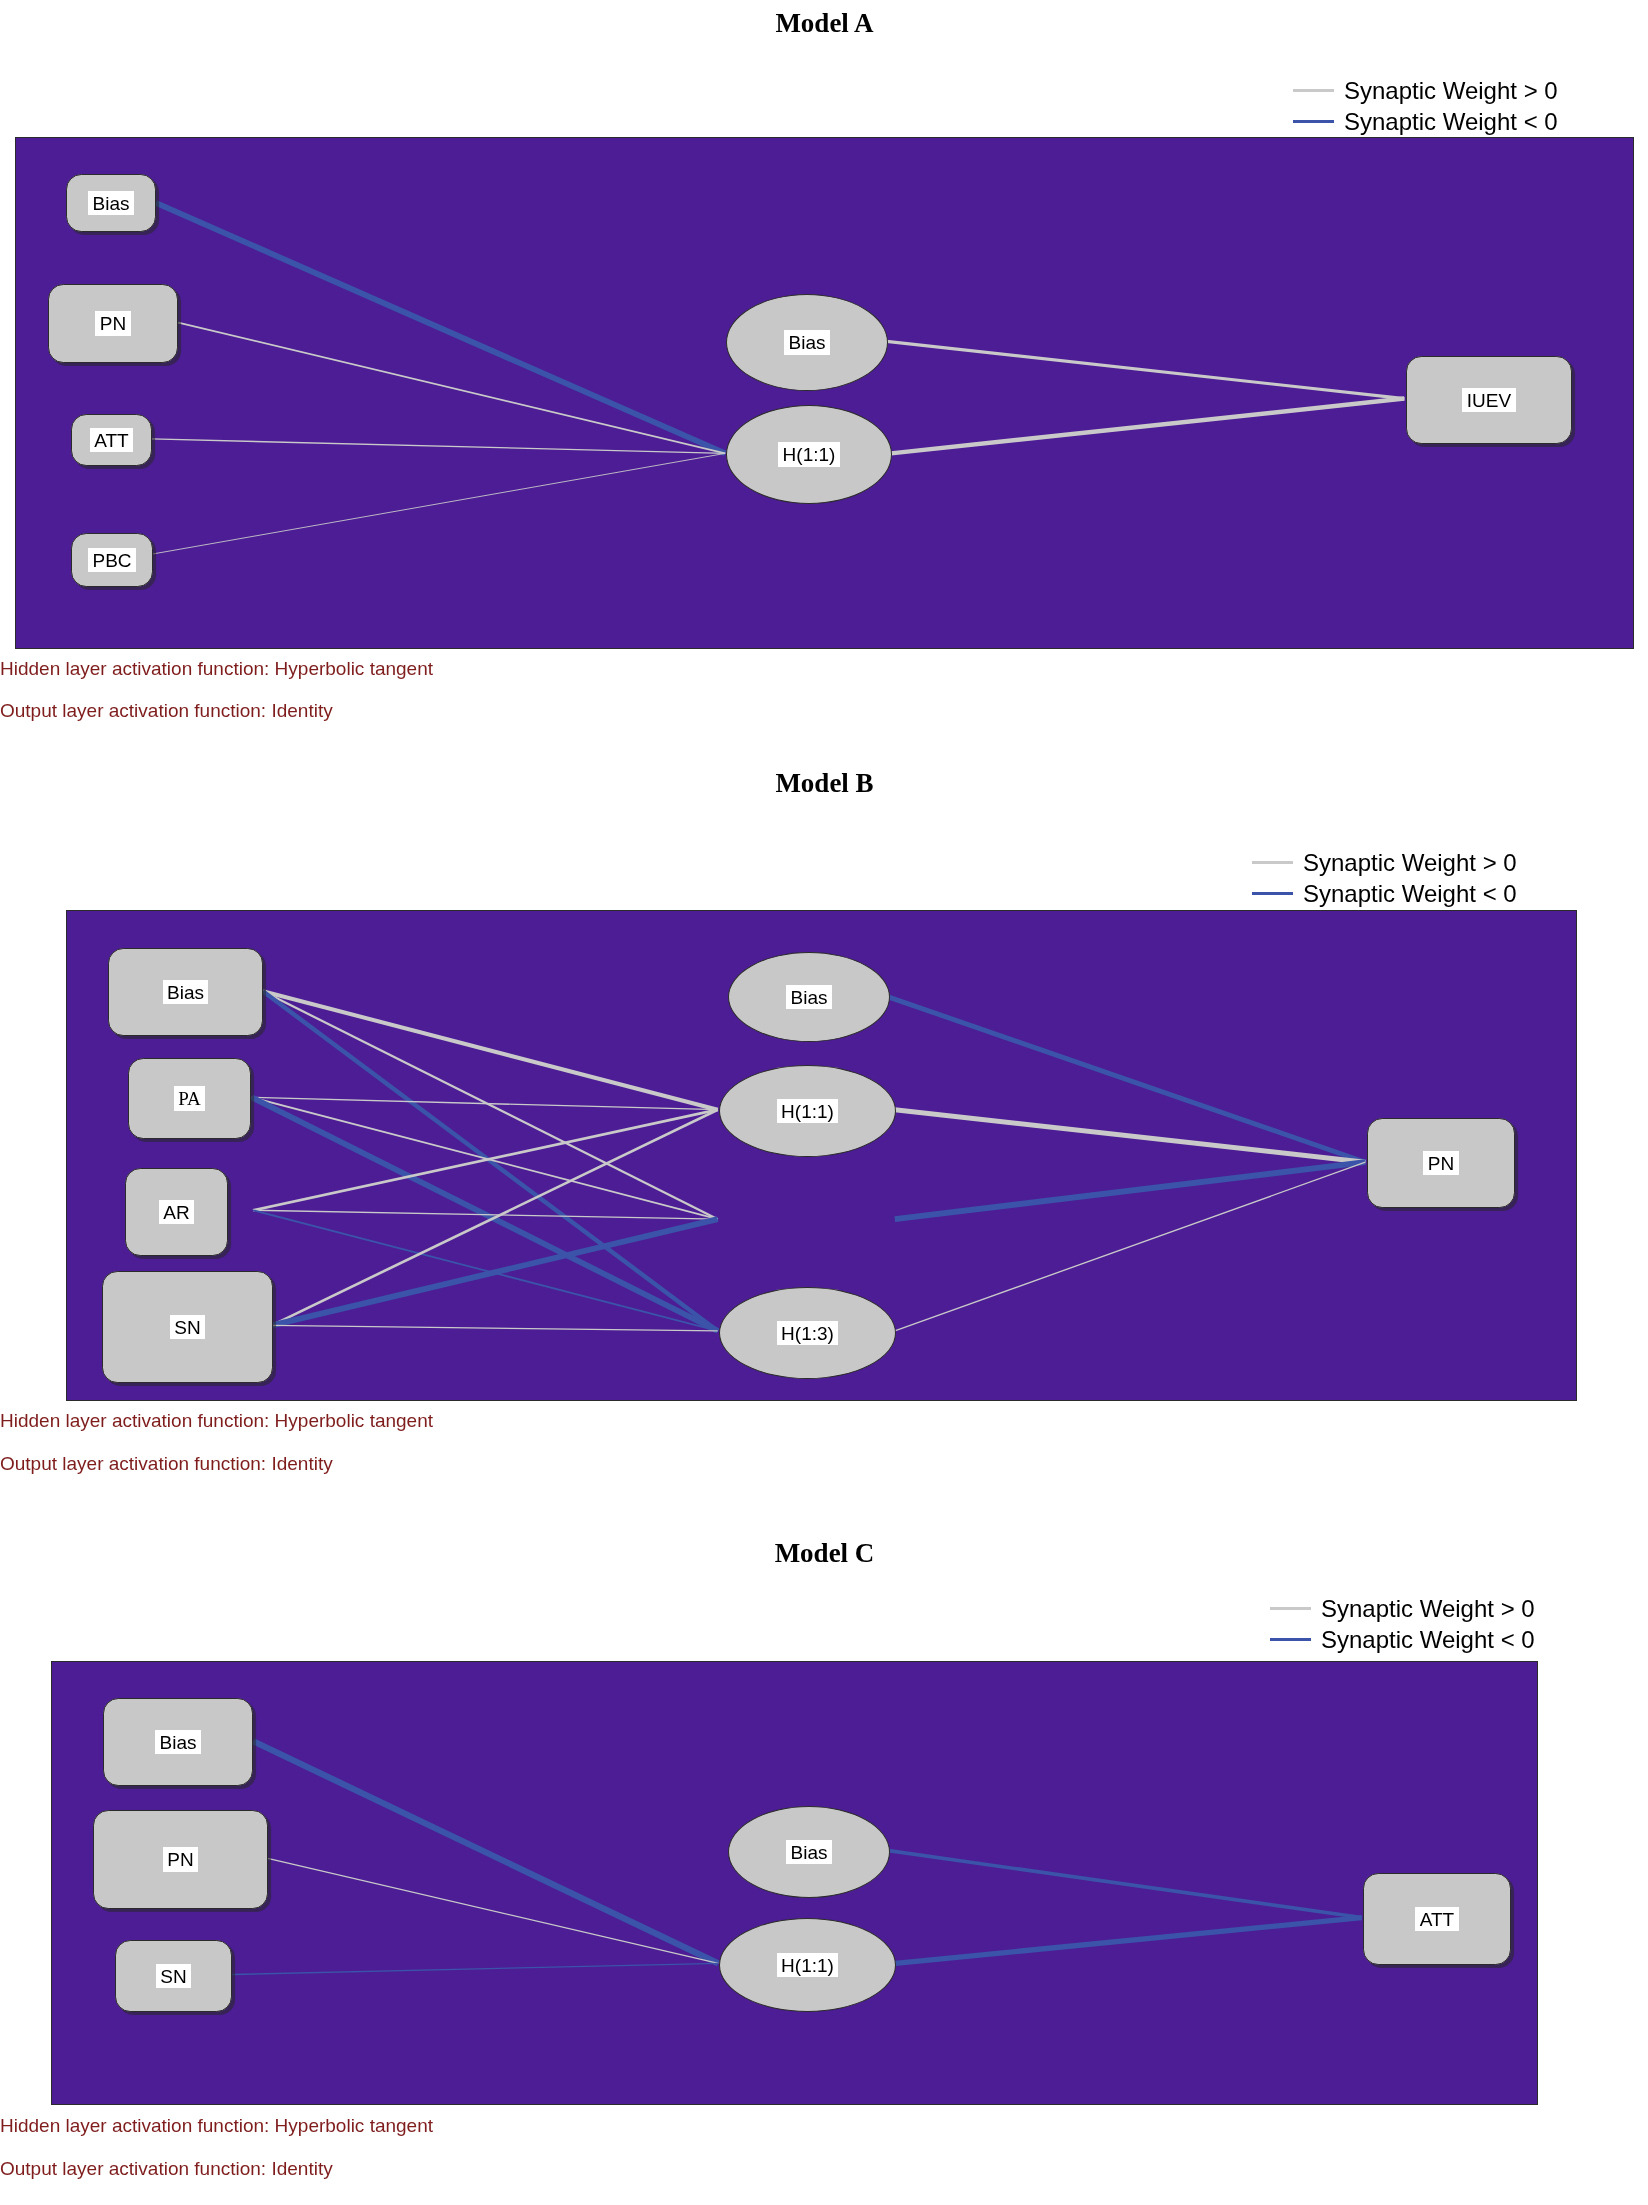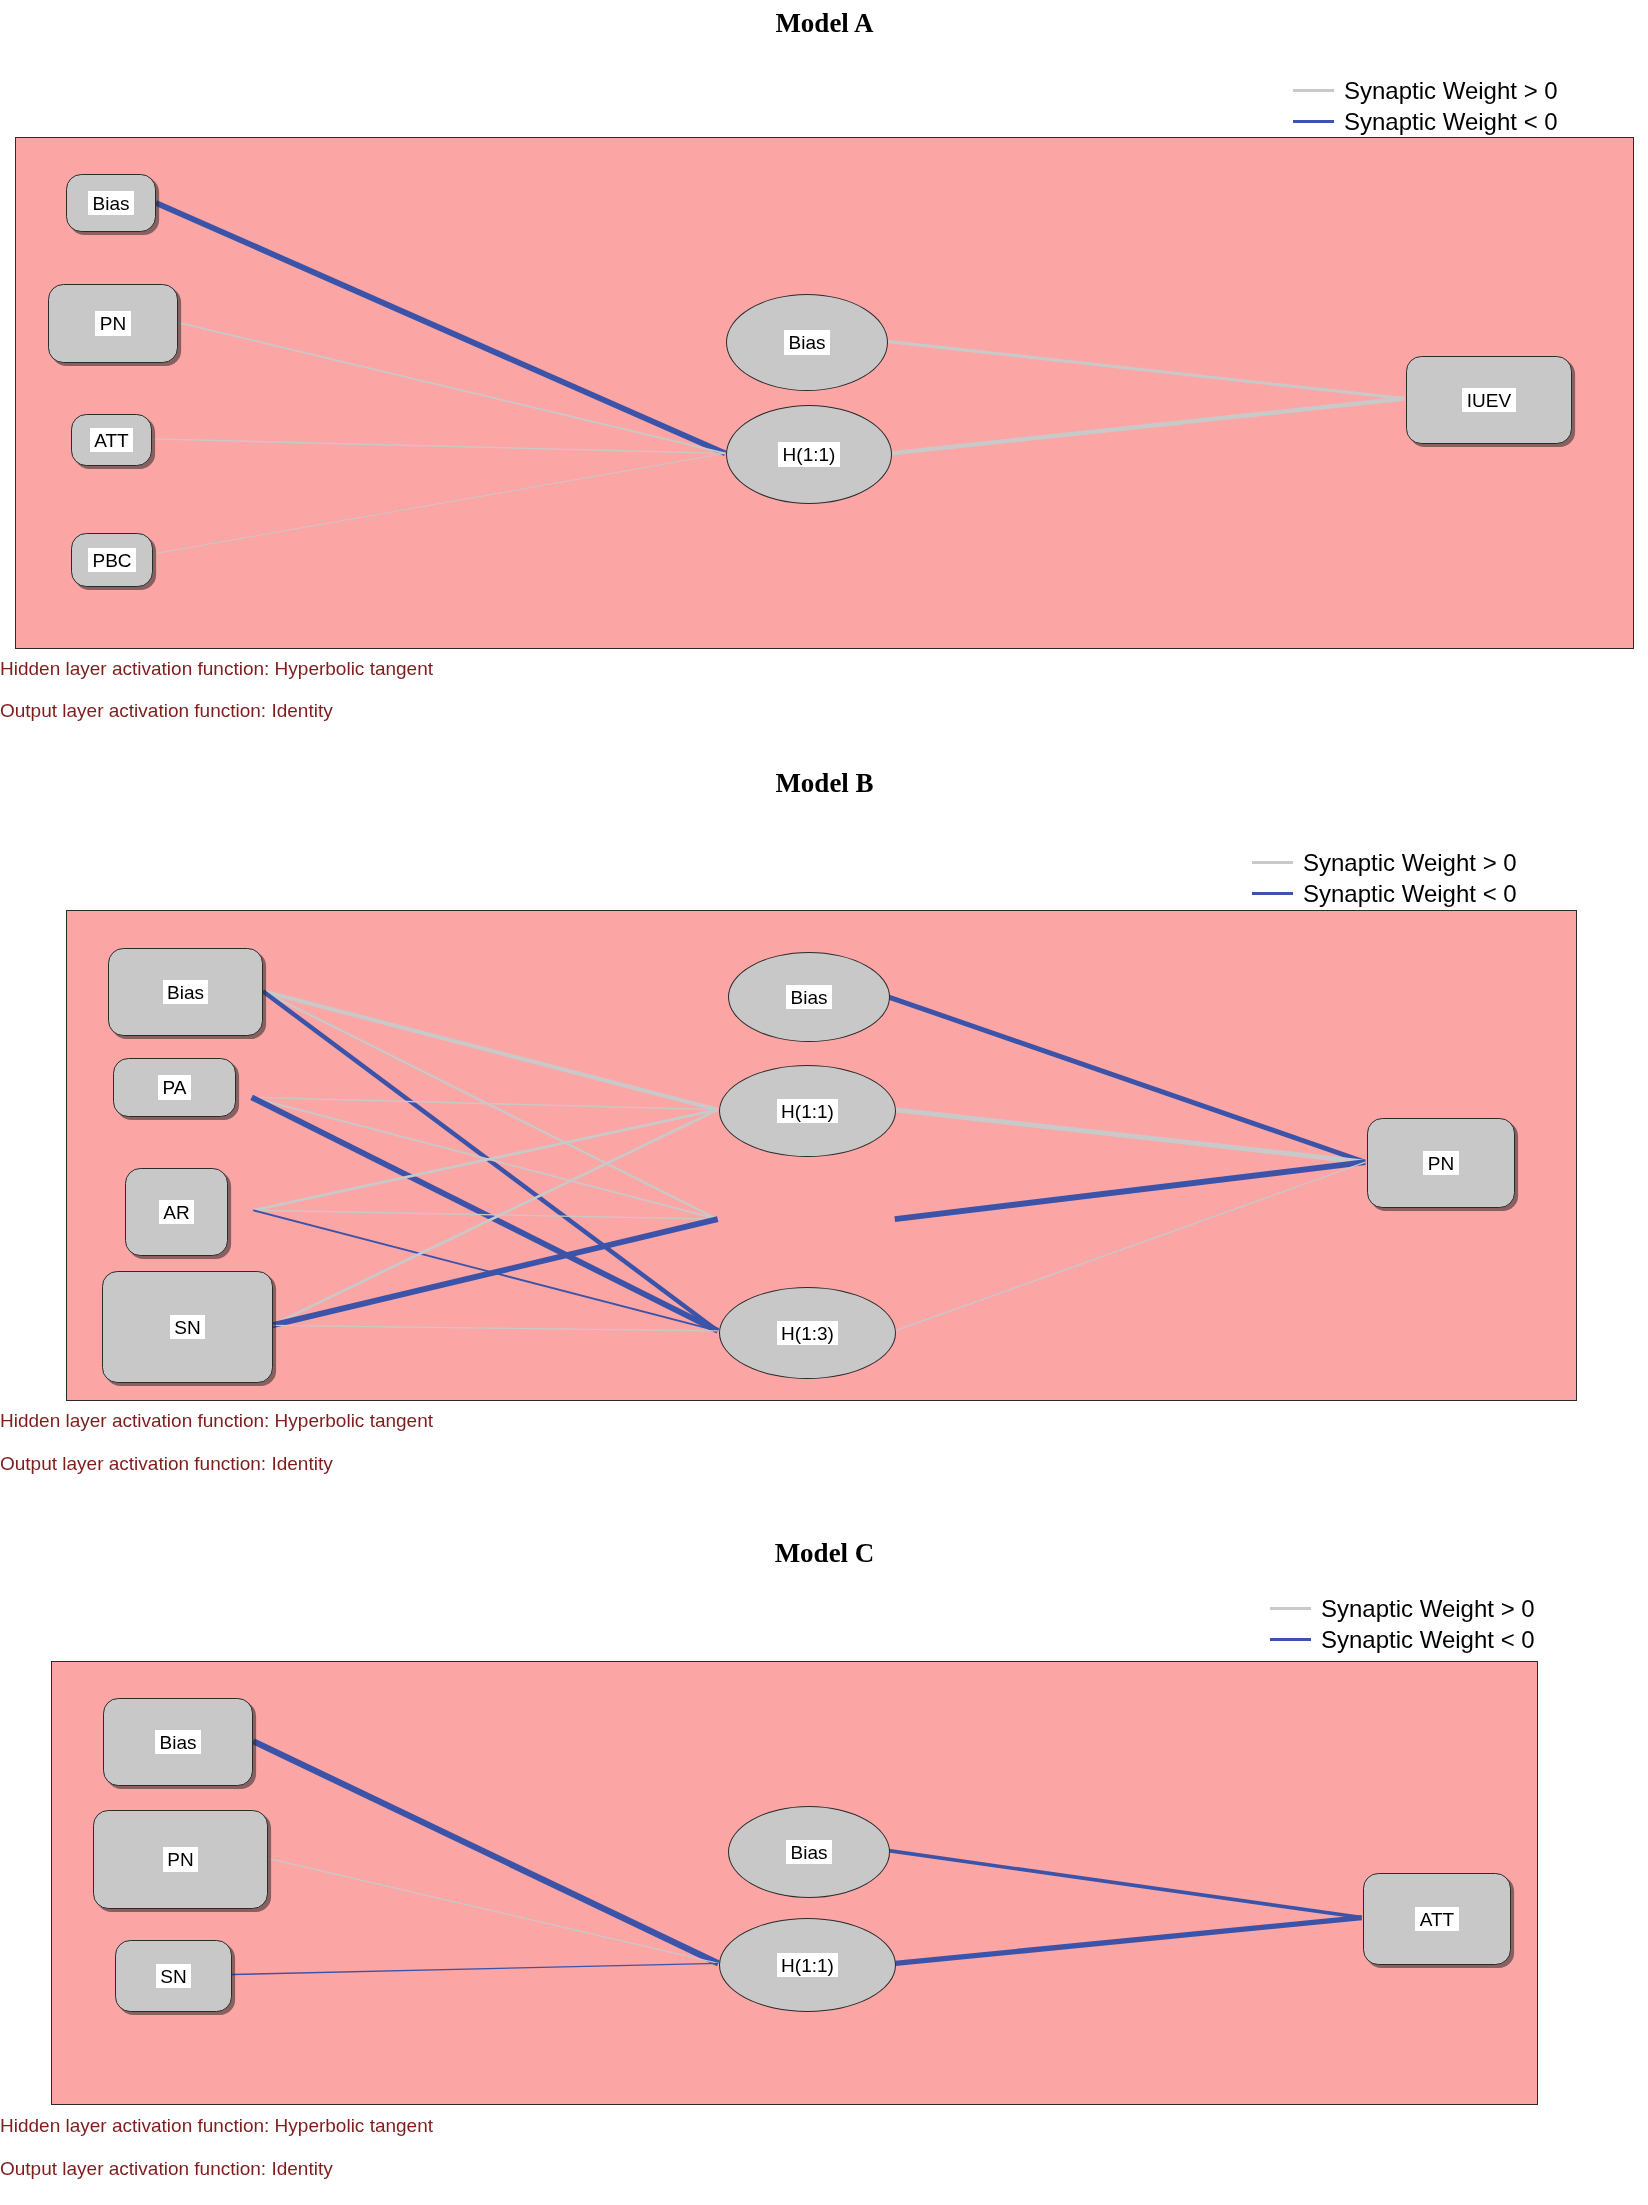--- a/index.html
+++ b/index.html
@@ -5,21 +5,21 @@
   html,body{margin:0;padding:0;background:#fff;}
   body{width:1649px;height:2205px;font-family:"Liberation Sans",sans-serif;position:relative;overflow:hidden;}
   .model-title{
     position:absolute;width:100%;text-align:center;left:0;
     font-family:"Liberation Serif",serif;font-weight:bold;font-size:27px;color:#000;
   }
   .legend{position:absolute;font-size:24px;color:#000;line-height:1.30;}
   .legend-row{display:flex;align-items:center;white-space:nowrap;}
   .legend-swatch{width:41px;height:2.7px;margin-right:10px;display:inline-block;}
   .legend-label{display:inline-block;}
-  .panel{position:absolute;background:#fca5a5;border:1.3px solid #2b2b2b;box-sizing:border-box;}
+  .panel{position:absolute;background:#4c1d95;border:1.3px solid #2b2b2b;box-sizing:border-box;}
   .panel-inner{position:absolute;inset:0;}
   .edges{position:absolute;left:0;top:0;width:100%;height:100%;}
   .node{position:absolute;box-sizing:border-box;background:#c8c8c8;border:1.8px solid #2b2b2b;
         display:flex;align-items:center;justify-content:center;}
   .node.rect{border-radius:15.3px;box-shadow:3.1px 3.1px 0 0 rgba(40,40,40,0.55);}
   .node.ellipse{border-radius:50%;}
   .node-label{background:#fff;color:#000;font-size:19px;line-height:1;padding:2.7px 4.5px;white-space:nowrap;}
   .caption{position:absolute;width:100%;left:0;font-size:19px;color:#7f1d1d;}
 </style>
 </head>
@@ -99,21 +99,21 @@
         <line x1="457" y1="927" x2="1452" y2="689.5" stroke="#3b53a8" stroke-width="13"></line>
         <line x1="457" y1="927" x2="1452" y2="939.5" stroke="#c9c9c9" stroke-width="3"></line>
         <line x1="1832" y1="192" x2="2897" y2="562" stroke="#3b53a8" stroke-width="11"></line>
         <line x1="1847" y1="444.5" x2="2897" y2="562" stroke="#c9c9c9" stroke-width="11"></line>
         <line x1="1847" y1="689.5" x2="2897" y2="562" stroke="#3b53a8" stroke-width="13"></line>
         <line x1="1847" y1="939.5" x2="2897" y2="562" stroke="#c9c9c9" stroke-width="3"></line>
       </svg>
       <div class="node rect" style="left: 41px; top: 37px; width: 155px; height: 88px;">
         <span class="node-label">Bias</span>
       </div>
-      <div class="node rect" style="left: 46px; top: 147px; width: 123px; height: 59px;">
+      <div class="node rect" style="left: 61px; top: 147px; width: 123px; height: 81px; font-family: Liberation Serif, serif;">
         <span class="node-label">PA</span>
       </div>
       <div class="node rect" style="left: 58px; top: 257px; width: 103px; height: 88px;">
         <span class="node-label">AR</span>
       </div>
       <div class="node rect" style="left: 35px; top: 360px; width: 171px; height: 112px;">
         <span class="node-label">SN</span>
       </div>
       <div class="node ellipse" style="left: 661px; top: 41px; width: 162px; height: 90px;">
         <span class="node-label">Bias</span>

